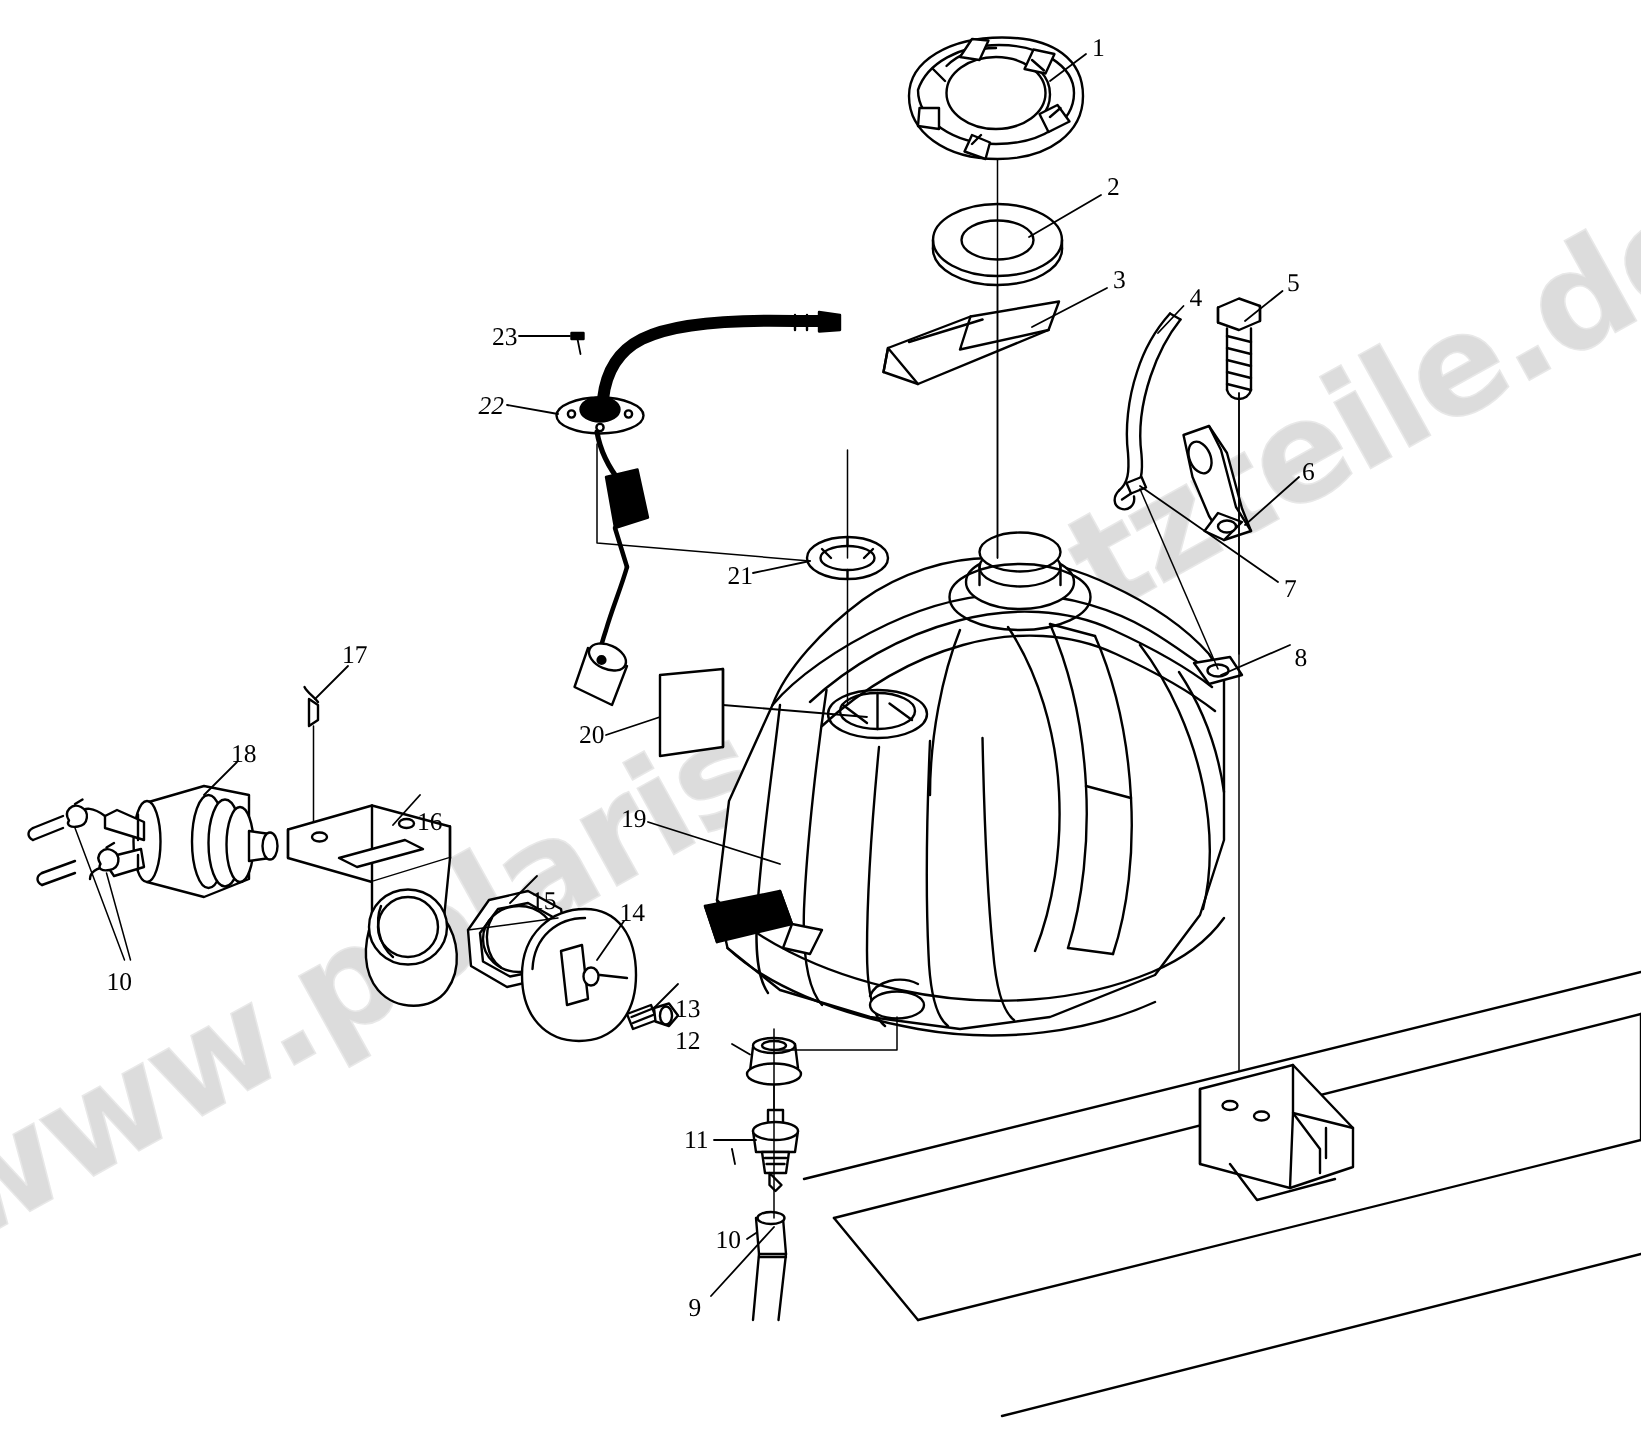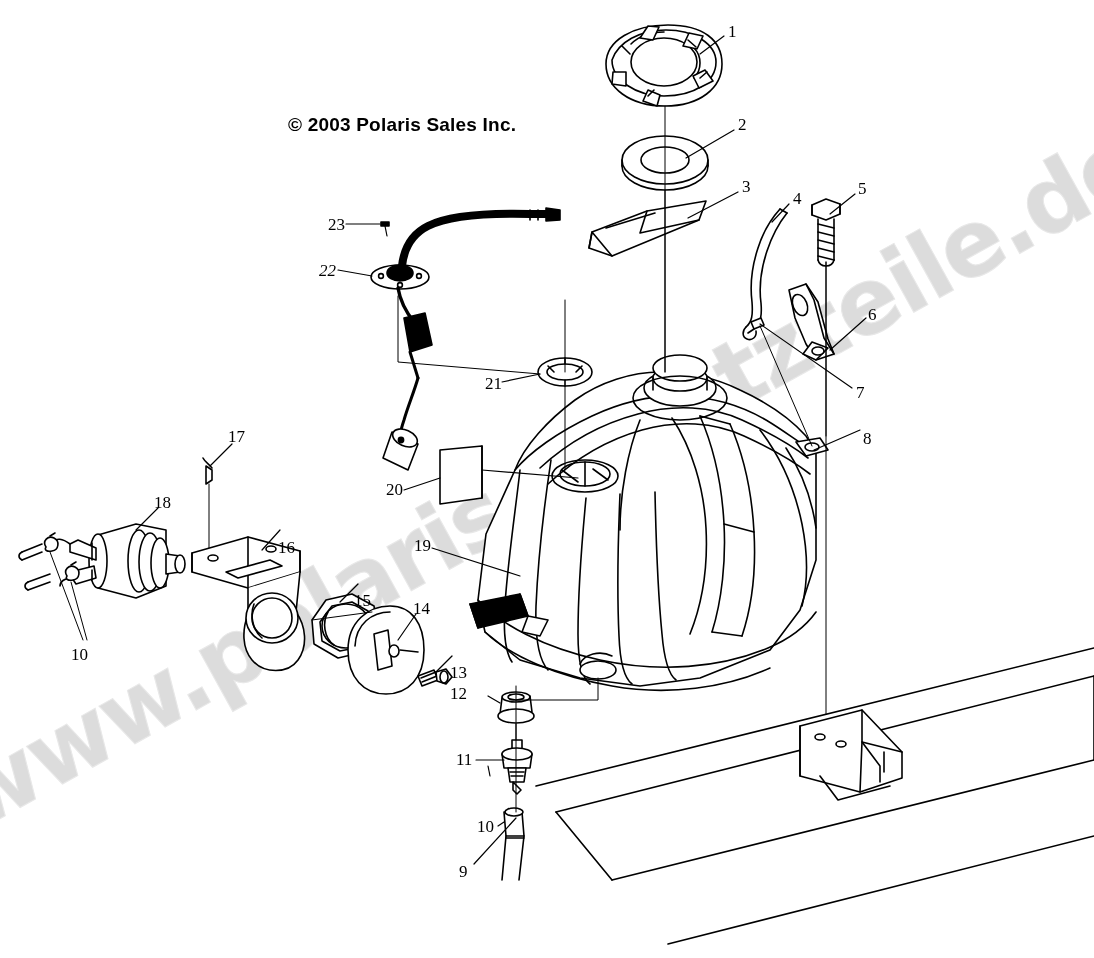--- a/index.html
+++ b/index.html
@@ -397,15 +397,14 @@
   <div class="calloutnum" style="left:354px;top:567px;margin-top:24px;">15</div>
   <div class="calloutnum" style="left:278px;top:526px;margin-top:12px;">16</div>
   <div class="calloutnum" style="left:228px;top:427px;">17</div>
   <div class="calloutnum" style="left:154px;top:493px;text-align:right;">18</div>
   <div class="calloutnum" style="left:414px;top:536px;">19</div>
   <div class="calloutnum" style="left:386px;top:480px;text-align:right;">20</div>
   <div class="calloutnum" style="left:485px;top:374px;text-align:right;">21</div>
   <div class="calloutnum" style="left:319px;top:261px;font-style:italic;">22</div>
   <div class="calloutnum" style="left:328px;top:215px;">23</div>
 
-  <div id="copyright">© 2003 Polaris Sales Inc.</div>
 
 </div>
 
 </body></html>

